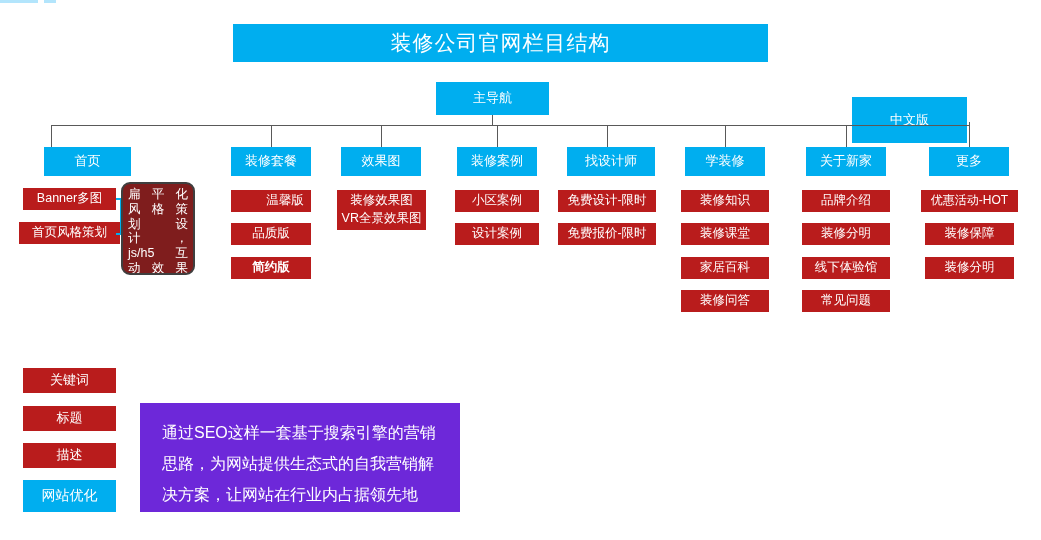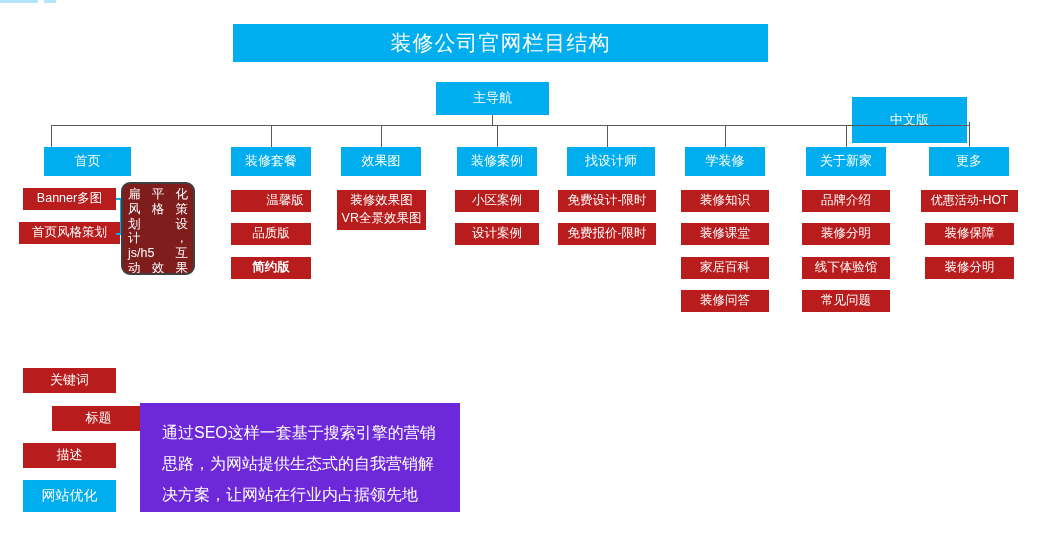--- a/index.html
+++ b/index.html
@@ -152,21 +152,21 @@
   <div class="box dark leaf" style="left:802px; top:223px; width:88px;">装修分明</div>
   <div class="box dark leaf" style="left:802px; top:257px; width:88px;">线下体验馆</div>
   <div class="box dark leaf" style="left:802px; top:290px; width:88px;">常见问题</div>
 
   <div class="box blue col-head" style="left:929px; top:147px; width:80px;">更多</div>
   <div class="box dark leaf" style="left:921px; top:190px; width:97px; font-size:12px;">优惠活动-HOT</div>
   <div class="box dark leaf" style="left:925px; top:223px; width:89px;">装修保障</div>
   <div class="box dark leaf" style="left:925px; top:257px; width:89px;">装修分明</div>
 
   <div class="box dark leaf" style="left:23px; top:368px; width:93px; height:25px; font-size:13px;">关键词</div>
-  <div class="box dark leaf" style="left:23px; top:406px; width:93px; height:25px; font-size:13px;margin-left:29px;">标题</div>
+  <div class="box dark leaf" style="left:23px; top:406px; width:93px; height:25px; font-size:13px;">标题</div>
   <div class="box dark leaf" style="left:23px; top:443px; width:93px; height:25px; font-size:13px;">描述</div>
   <div class="box blue leaf" style="left:23px; top:480px; width:93px; height:32px; font-size:14px;">网站优化</div>
 
   <div class="seo-box">
     <span>通过SEO这样一套基于搜索引擎的营销思路，为网站提供生态式的自我营销解决方案，让网站在行业内占据领先地位，从而获得品牌收益。</span>
   </div>
 
 </div>
 
 </body></html>

